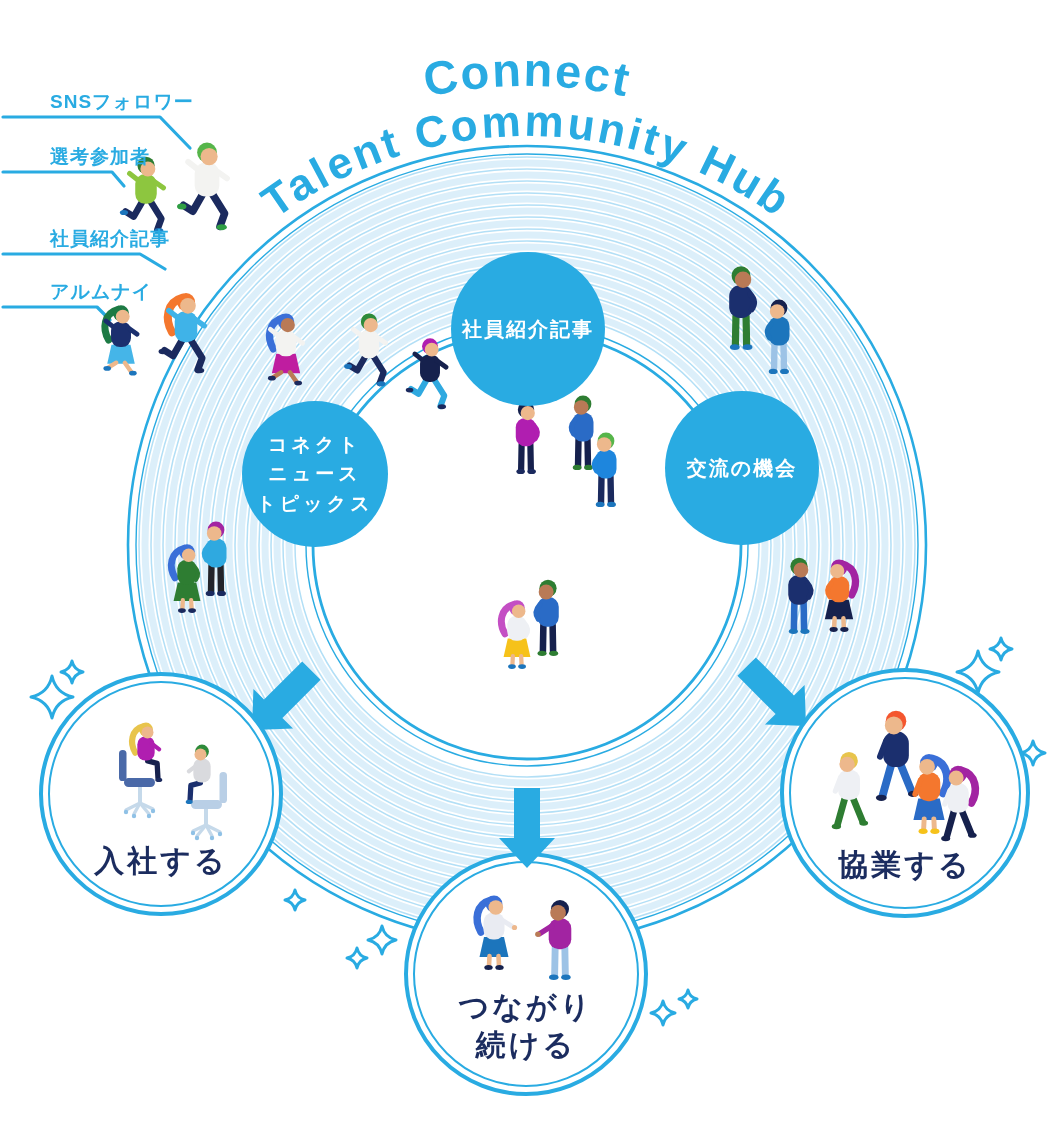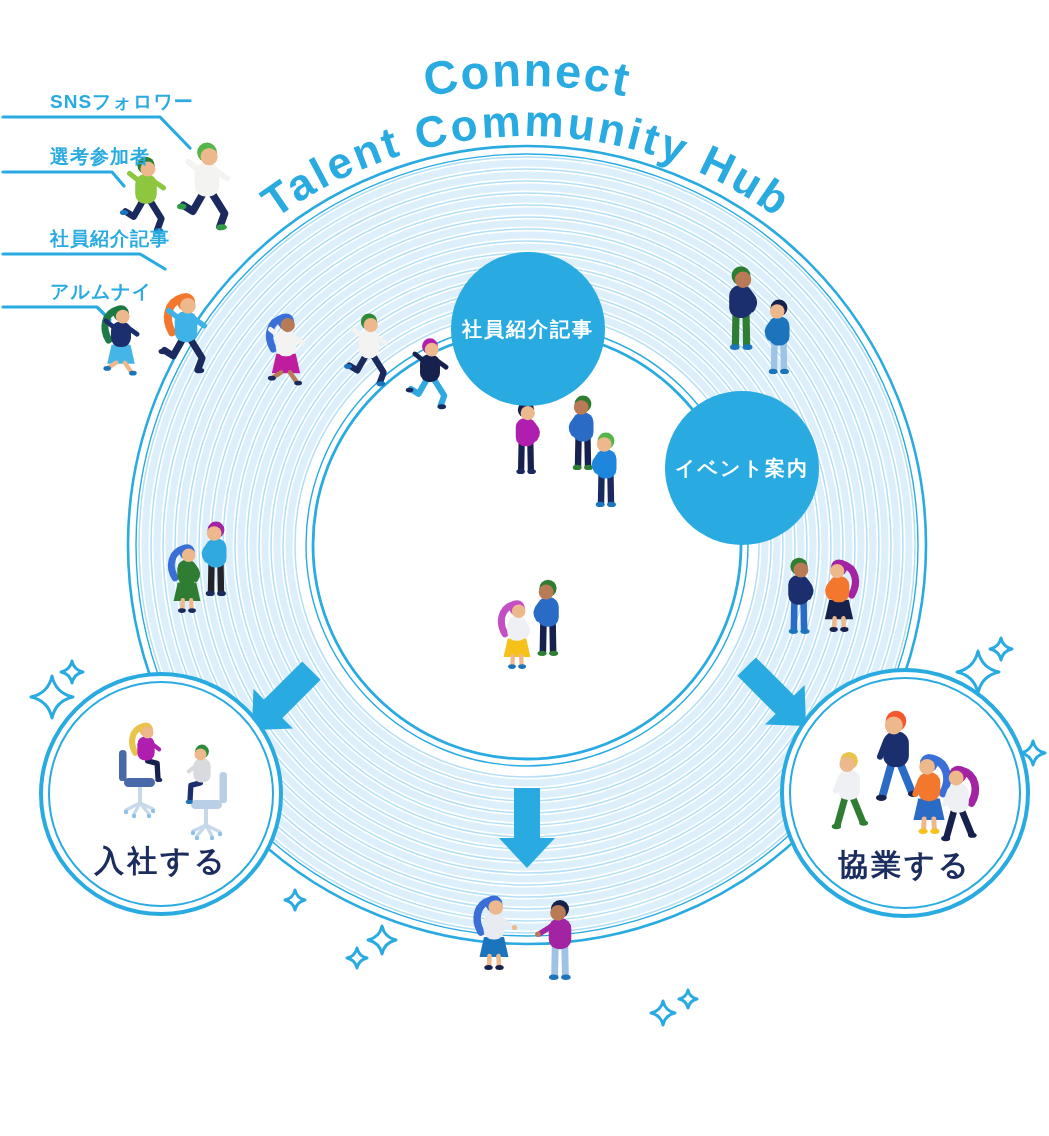--- a/index.html
+++ b/index.html
@@ -283,21 +283,24 @@
         </g>
       </g>
   </svg>
 
   <div class="side-label" style="left:6px;top:89px">SNSフォロワー</div>
   <div class="side-label" style="left:6px;top:144px">選考参加者</div>
   <div class="side-label" style="left:6px;top:226px">社員紹介記事</div>
   <div class="side-label" style="left:6px;top:279px">アルムナイ</div>
 
   <div class="hub c-top" style="left:451px;top:252px;width:154px;height:154px">社員紹介記事</div>
-  <div class="hub c-right" style="left:665px;top:391px;width:154px;height:154px">イベント案内</div>
+  <div class="hub c-news" style="left:242px;top:401px;width:146px;height:146px">コネクト
+ニュース
+トピックス</div>
+  <div class="hub c-right" style="left:665px;top:391px;width:154px;height:154px">交流の機会</div>
 
 
   <svg id="fg" class="layer" width="1049" height="1136" viewBox="0 0 1049 1136">
     <g id="arrows-side">
         <polygon points="0,0 -28,-30 -13,-30 -13,-84 13,-84 13,-30 28,-30" fill="#29ABE2" transform="translate(252,730) rotate(45)"></polygon>
         <polygon points="0,0 -28,-30 -13,-30 -13,-84 13,-84 13,-30 28,-30" fill="#29ABE2" transform="translate(806,726) rotate(-45)"></polygon>
       </g>
     <g id="sparkles">
         <path d="M 52 676 Q 55.78 693.22 73 697 Q 55.78 700.78 52 718 Q 48.22 700.78 31 697 Q 48.22 693.22 52 676 Z" fill="#fff" stroke="#29ABE2" stroke-width="3" stroke-linejoin="round"></path>
         <path d="M 72 661 Q 73.98 670.02 83 672 Q 73.98 673.98 72 683 Q 70.02 673.98 61 672 Q 70.02 670.02 72 661 Z" fill="#fff" stroke="#29ABE2" stroke-width="3" stroke-linejoin="round"></path>
@@ -310,20 +313,24 @@
         <path d="M 663 1001 Q 665.16 1010.84 675 1013 Q 665.16 1015.16 663 1025 Q 660.84 1015.16 651 1013 Q 660.84 1010.84 663 1001 Z" fill="#fff" stroke="#29ABE2" stroke-width="3" stroke-linejoin="round"></path>
         <path d="M 688 990 Q 689.62 997.38 697 999 Q 689.62 1000.62 688 1008 Q 686.38 1000.62 679 999 Q 686.38 997.38 688 990 Z" fill="#fff" stroke="#29ABE2" stroke-width="3" stroke-linejoin="round"></path>
       </g>
   </svg>
 
   <div class="outcome o-join" style="left:39px;top:672px;width:244px;height:244px">
     <div class="outcome-label">入社する</div>
   </div>
   <div class="outcome o-collab" style="left:780px;top:668px;width:250px;height:250px">
     <div class="outcome-label">協業する</div>
+  </div>
+  <div class="outcome o-stay" style="left:404px;top:852px;width:244px;height:244px">
+    <div class="outcome-label">つながり
+続ける</div>
   </div>
 
   <svg id="front" class="layer" width="1049" height="1136" viewBox="0 0 1049 1136">
     <g id="arrow-center">
         <polygon points="0,0 -28,-30 -13,-30 -13,-80 13,-80 13,-30 28,-30" fill="#29ABE2" transform="translate(527,868) rotate(0)"></polygon>
       </g>
     <g id="chairs">
         <g transform="translate(140,812) scale(1,1)">
           <path d="M 0 -9 L -14 -2" stroke="#C5D9EA" stroke-width="3.4" stroke-linecap="round" fill="none"></path>
           <circle cx="-14" cy="0" r="2.2" fill="#8FC1E6"></circle>

